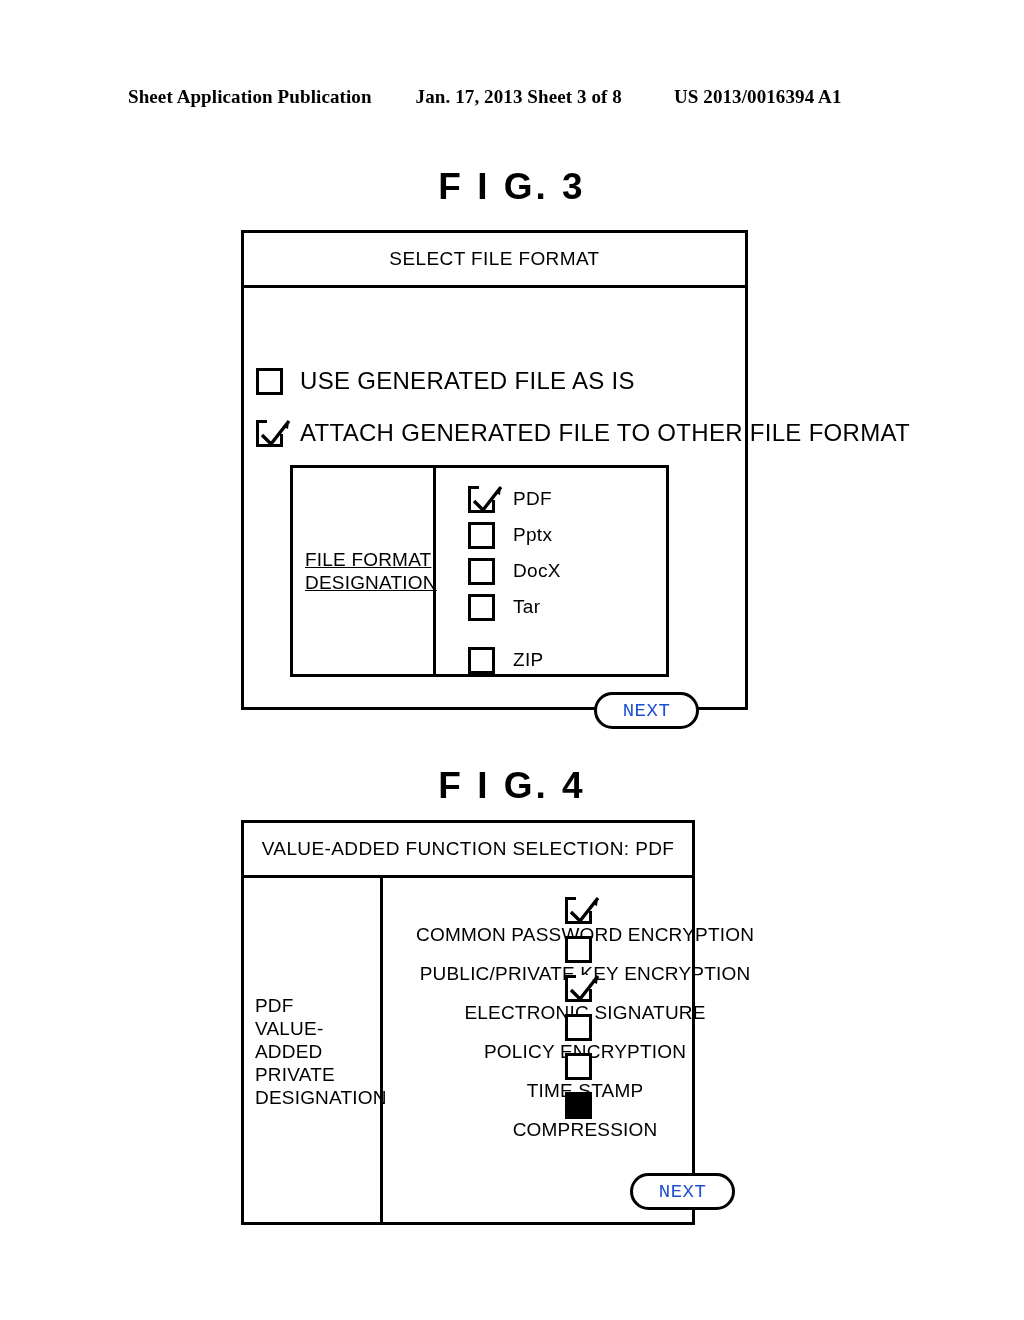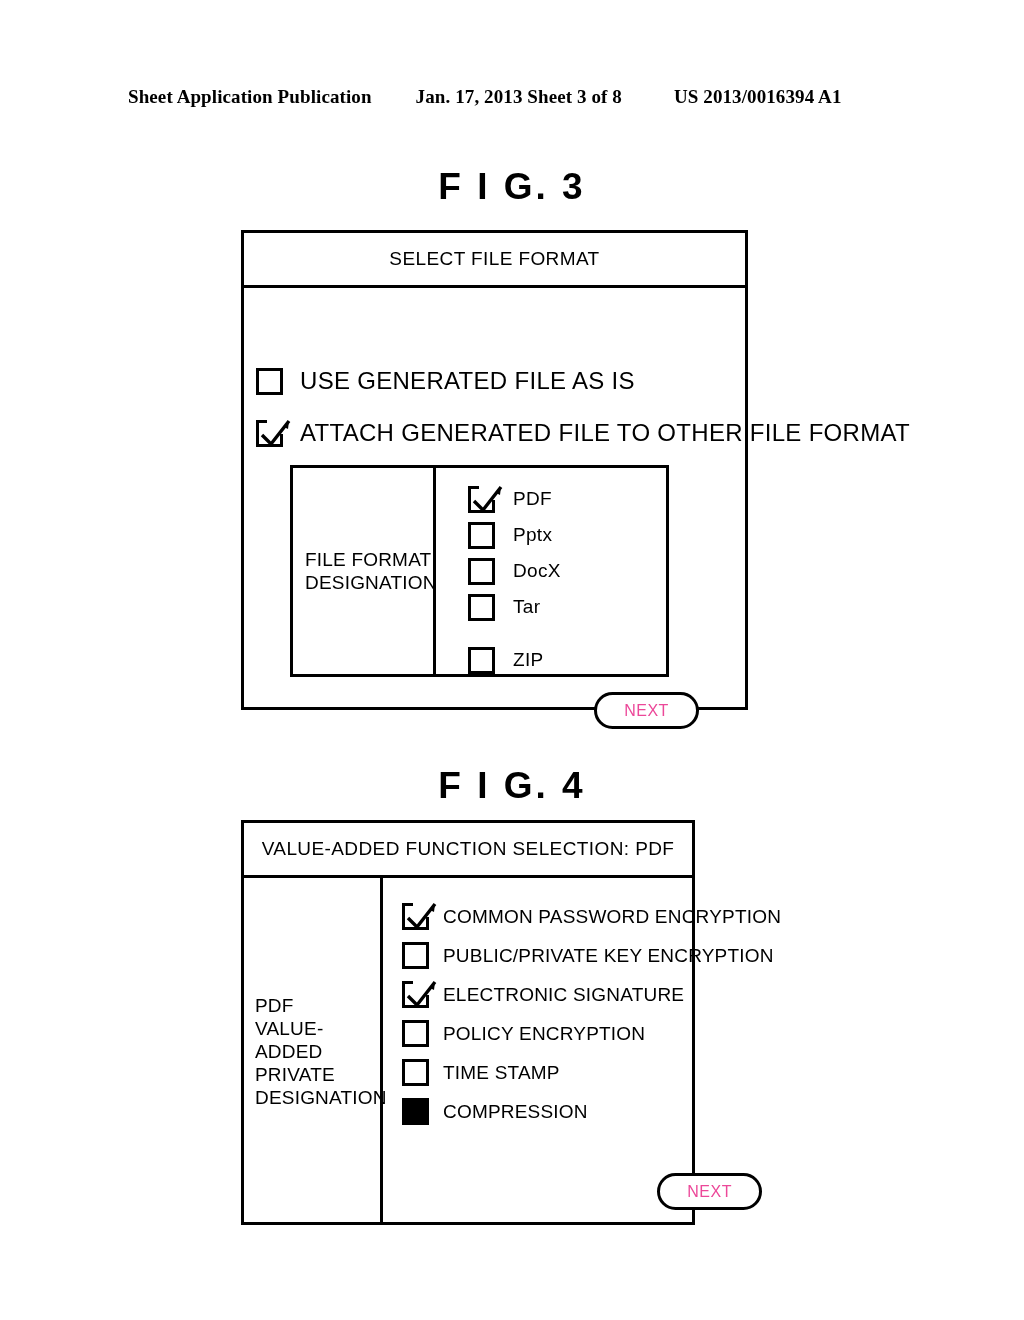--- a/index.html
+++ b/index.html
@@ -154,20 +154,21 @@
     display: flex;
   }
   #format-left {
     width: 143px;
     flex: 0 0 143px;
     border-right: 3px solid #000;
     box-sizing: border-box;
     display: flex;
     align-items: center;
     padding-left: 12px;
+    text-decoration: underline;
   }
   #format-left .lbl {
     font-size: 19px;
     line-height: 23px;
     letter-spacing: 0.2px;
   }
   #format-right {
     flex: 1 1 auto;
     position: relative;
     padding: 13px 0 0 32px;
@@ -188,24 +189,24 @@
     position: absolute;
     width: 105px;
     height: 37px;
     border: 3px solid #000;
     border-radius: 19px;
     background: #fff;
     box-sizing: border-box;
     display: flex;
     align-items: center;
     justify-content: center;
-    font-size: 16px;
+    font-size: 19px;
     letter-spacing: 0.5px;
-    font-family: Liberation Sans, sans-serif;
-    color: #ec4899;
+    font-family: Liberation Mono, monospace;
+    color: #1d4ed8;
     padding: 0;
   }
   #fig3-next { left: 350px; top: 404px; }
   #fig4-next { right: 19px; bottom: 15px; }
 
   
   #fig4-body {
     position: relative;
     height: 347px;
     display: flex;
@@ -230,20 +231,21 @@
     padding: 19px 0 0 19px;
     box-sizing: border-box;
   }
   .fn-item {
     display: flex;
     align-items: center;
     height: 39px;
     font-size: 19px;
     letter-spacing: 0.2px;
     white-space: nowrap;
+    flex-direction: column;
   }
   .fn-item .lbl { margin-left: 14px; }
 </style>
 </head>
 <body>
 
 <div class="page-header">
   <span class="ph-pub">Sheet Application Publication</span>
   <span class="ph-date">Jan. 17, 2013  Sheet 3 of 8</span>
   <span class="ph-num">US 2013/0016394 A1</span>

